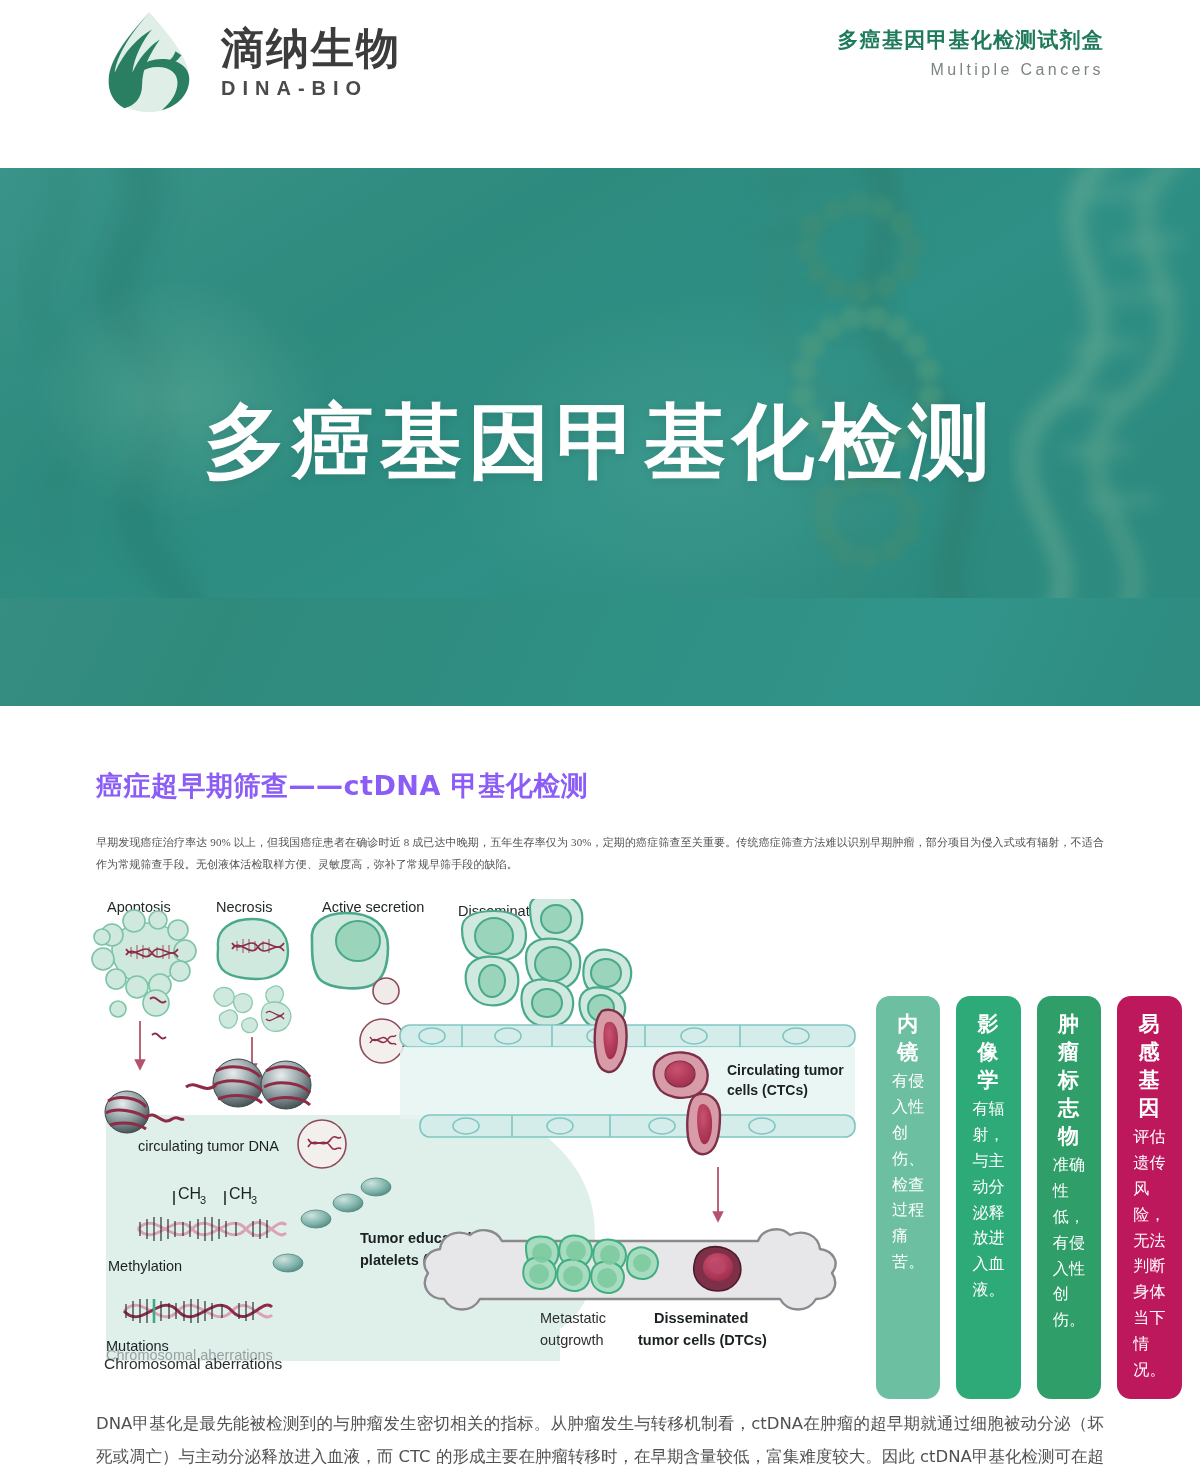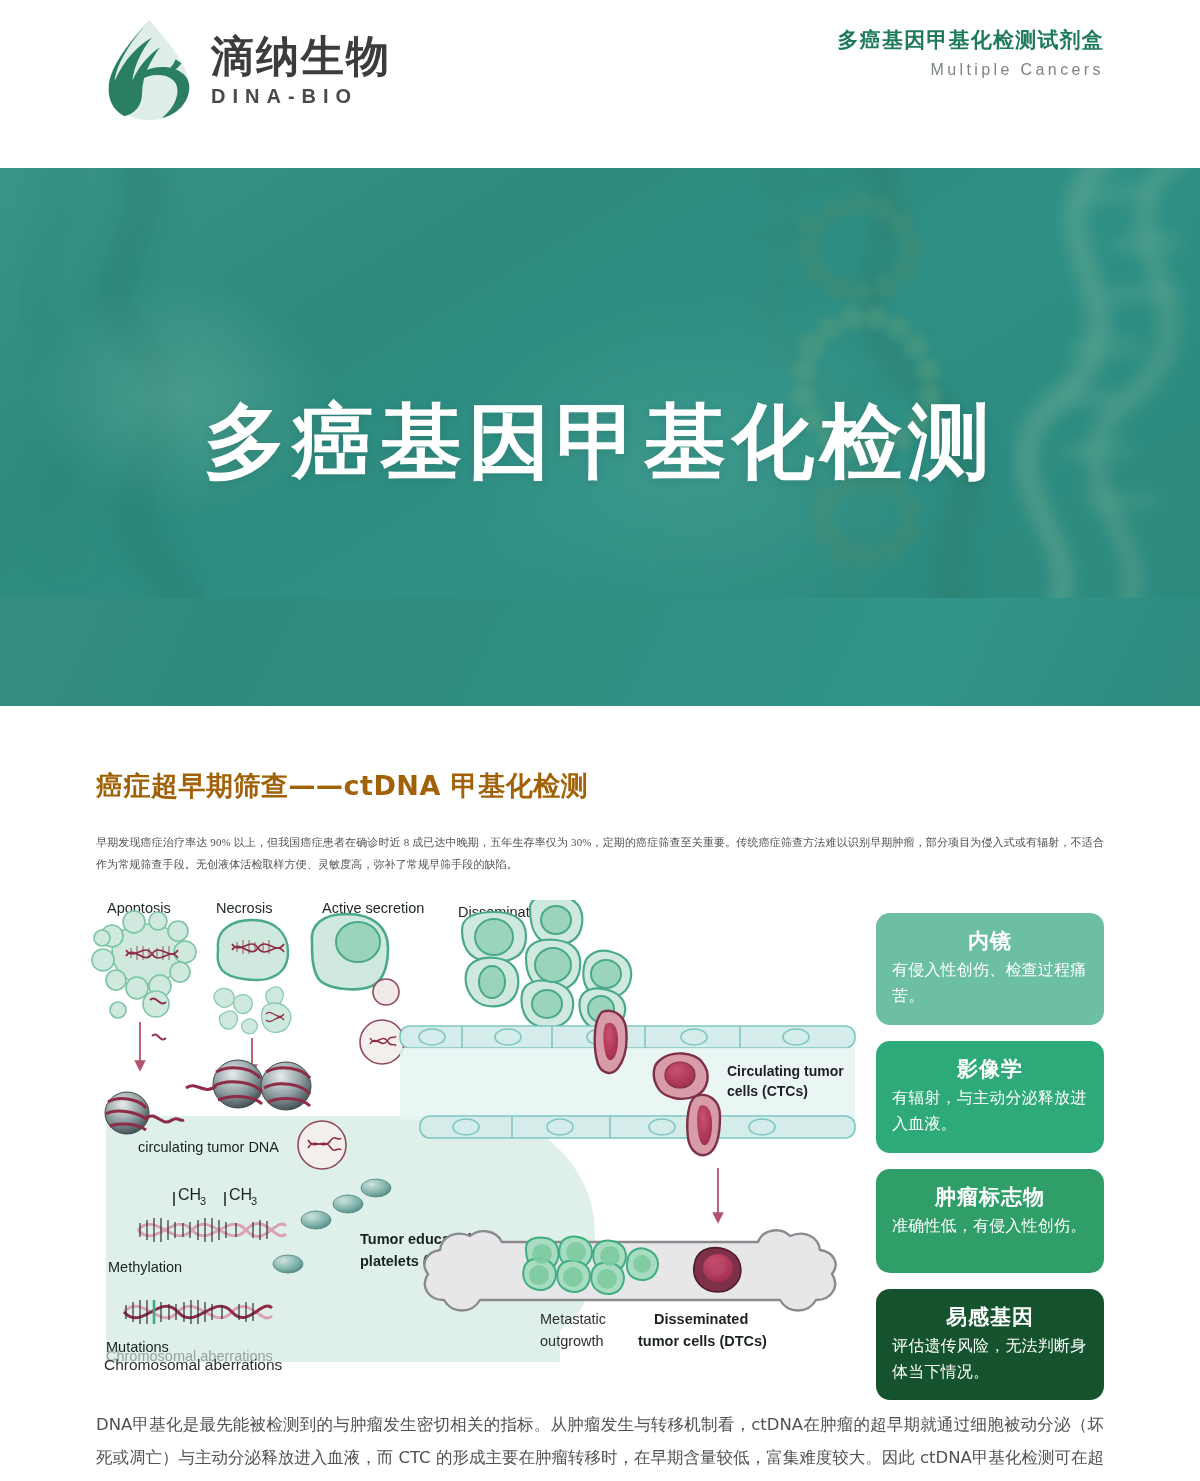--- a/index.html
+++ b/index.html
@@ -13,24 +13,24 @@
 
   
   .header {
     position: relative;
     height: 168px;
     background: #ffffff;
   }
   .brand {
     position: absolute;
     left: 95px;
-    top: 16px;
+    top: 8px;
     display: flex;
     align-items: center;
-    gap: 8px;
+    gap: 18px;
   }
   .brand-logo { width: 108px; height: 108px; flex: none; }
   .brand-text { display: flex; flex-direction: column; }
   .brand-cn {
     font-size: 43px;
     font-weight: bold;
     color: #3c3c3c;
     letter-spacing: 2px;
     line-height: 1.15;
     font-family: "DejaVu Sans", "Liberation Sans", sans-serif;
@@ -98,21 +98,21 @@
 
   
   .main {
     position: relative;
     padding: 0 96px;
   }
   .section-title {
     margin-top: 62px;
     font-size: 27px;
     font-weight: bold;
-    color: #a16207;
+    color: #8b5cf6;
     letter-spacing: 0.5px;
     font-family: "DejaVu Sans", "Liberation Sans", sans-serif;
   }
   .body-para {
     margin-top: 27px;
     font-size: 11px;
     line-height: 2.0;
     color: #4f5152;
     text-align: justify;
     letter-spacing: 0.1px;
@@ -135,21 +135,21 @@
     margin-left: -6px;
   }
   .diagram-wrap svg { display: block; }
 
   .cards {
     width: 228px;
     flex: none;
     margin-left: 6px;
     margin-top: 14px;
     display: flex;
-    flex-direction: column;
+    flex-direction: row;
     gap: 16px;
   }
   .card {
     border-radius: 14px;
     padding: 14px 16px 16px 16px;
     color: #ffffff;
     min-height: 104px;
   }
   .card-title {
     text-align: center;
@@ -651,21 +651,21 @@
         <div class="card-body">有侵入性创伤、检查过程痛苦。</div>
       </div>
       <div class="card" style="background:#2eaa78">
         <div class="card-title">影像学</div>
         <div class="card-body">有辐射，与主动分泌释放进入血液。</div>
       </div>
       <div class="card" style="background:#2f9e68">
         <div class="card-title">肿瘤标志物</div>
         <div class="card-body">准确性低，有侵入性创伤。</div>
       </div>
-      <div class="card" style="background:#14532d">
+      <div class="card" style="background:#be185d">
         <div class="card-title">易感基因</div>
         <div class="card-body">评估遗传风险，无法判断身体当下情况。</div>
       </div>
     </div>
   </div>
 
   <div class="bottom-para">DNA甲基化是最先能被检测到的与肿瘤发生密切相关的指标。从肿瘤发生与转移机制看，ctDNA在肿瘤的超早期就通过细胞被动分泌（坏死或凋亡）与主动分泌释放进入血液，而 CTC 的形成主要在肿瘤转移时，在早期含量较低，富集难度较大。因此 ctDNA甲基化检测可在超早期探测到肿瘤信号，同时还具有追溯肿瘤组织来源等临床价值。</div>
 </div>
 
 </body></html>

